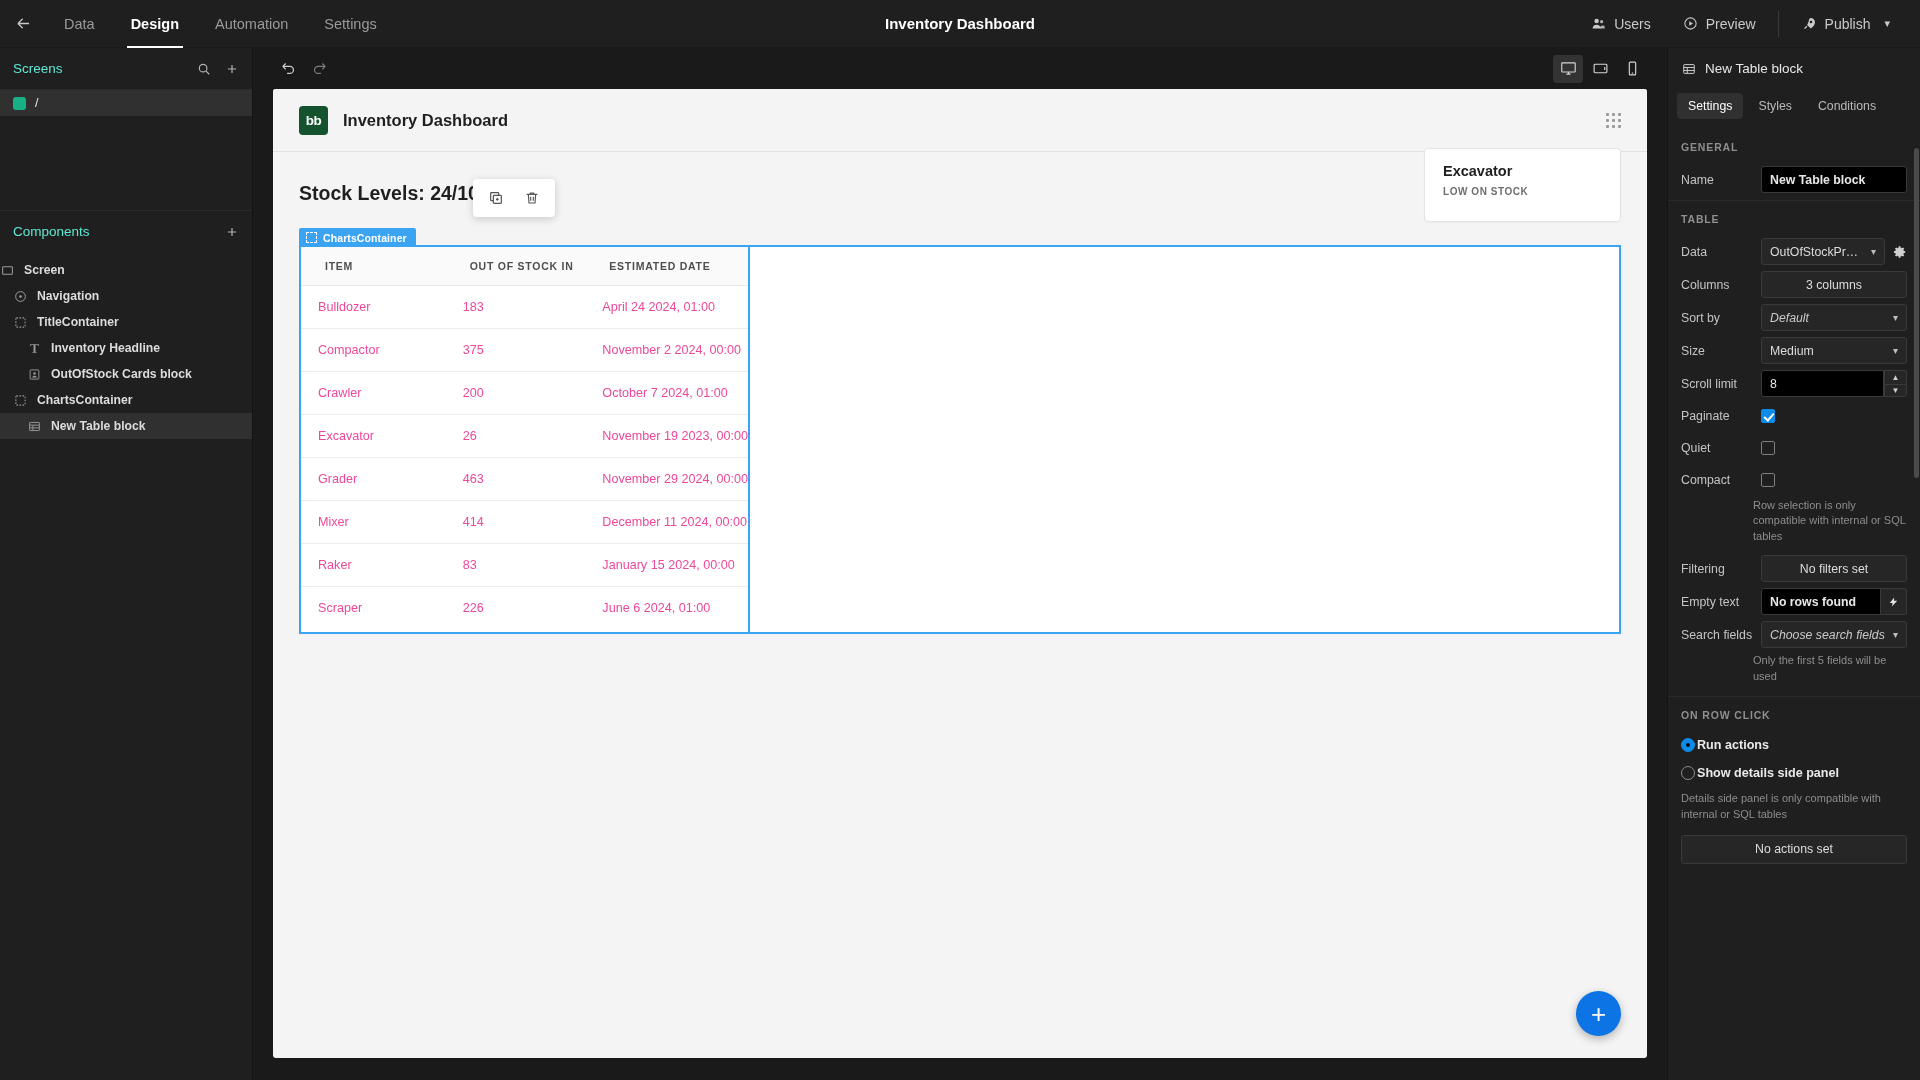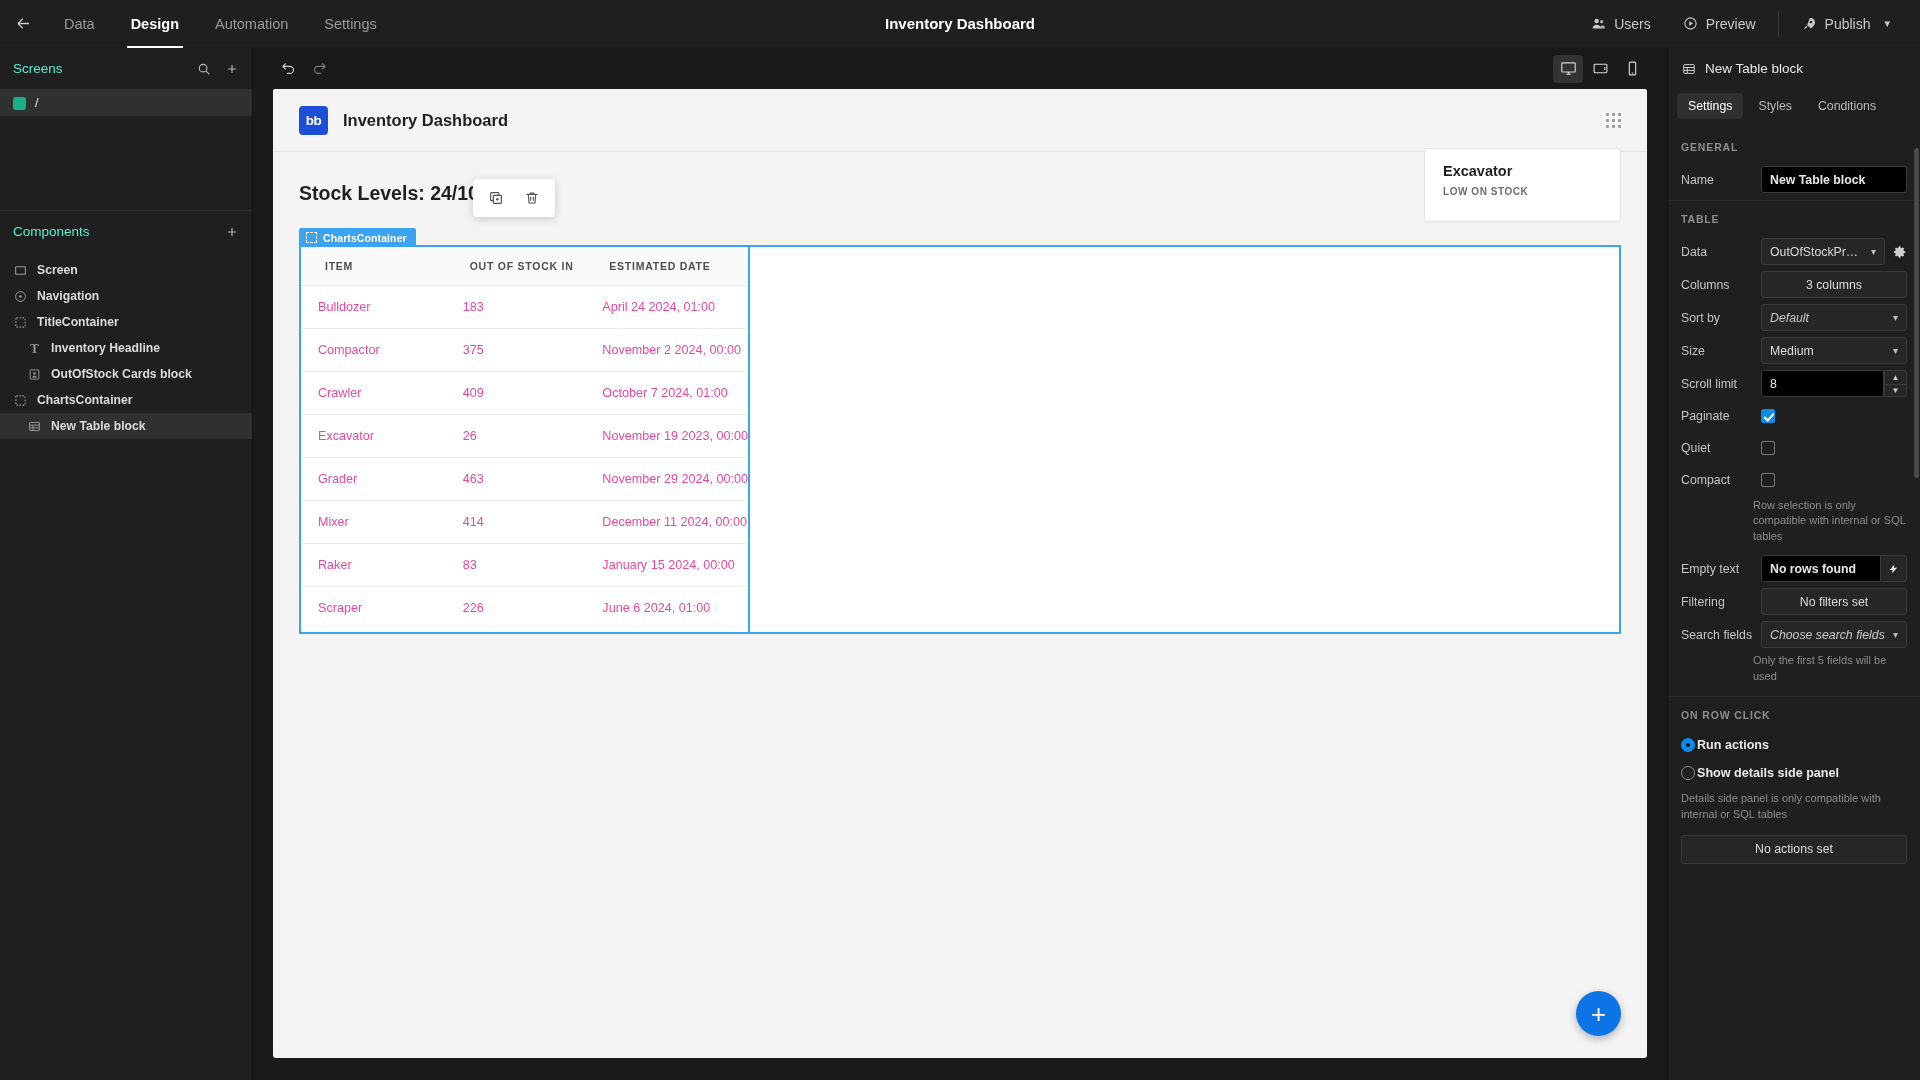--- a/index.html
+++ b/index.html
@@ -91,21 +91,21 @@
   .canvas-wrap { flex: 1; padding: 0 20px 22px 20px; min-height: 0; display: flex; }
   .canvas {
     flex: 1; background: #f4f4f4; border-radius: 3px; overflow: hidden;
     position: relative; display: flex; flex-direction: column;
   }
   .app-header {
     height: 63px; background: #f4f4f4; display: flex; align-items: center;
     padding: 0 26px; border-bottom: 1px solid #e2e2e2; flex: 0 0 63px;
   }
   .logo-sq {
-    width: 29px; height: 29px; background: #1d4ed8; border-radius: 4px; color: #fff;
+    width: 29px; height: 29px; background: #14532d; border-radius: 4px; color: #fff;
     display: flex; align-items: center; justify-content: center;
     font-size: 13.5px; font-weight: bold; letter-spacing: -0.5px;
   }
   .app-header-title { margin-left: 15px; font-size: 16.5px; font-weight: bold; color: #1f1f1f; }
   .grip {
     margin-left: auto; display: grid; grid-template-columns: repeat(3, 3px);
     grid-template-rows: repeat(3, 3px); gap: 3px; cursor: pointer;
   }
   .grip i { background: #9a9a9a; border-radius: 1px; display: block; width: 3px; height: 3px; }
 
@@ -345,21 +345,21 @@
         <span class="sp">
           <span class="icon-btn">
             <svg width="14" height="14" viewBox="0 0 24 24" fill="none" stroke="currentColor" stroke-width="2">
                 <path d="M12 5v14M5 12h14"></path>
               </svg>
           </span>
         </span>
       </div>
 
       <div class="components-list">
-        <div class="comp-row" style="padding-left:13px">
+        <div class="comp-row" style="">
           <span class="comp-ic">
             <svg width="13" height="13" viewBox="0 0 24 24" fill="none" stroke="currentColor" stroke-width="1.9">
                 <rect x="3" y="5" width="18" height="14" rx="1"></rect>
               </svg>
           </span>
           <span>Screen</span>
         </div>
         <div class="comp-row" style="padding-left:13px">
           <span class="comp-ic">
             <svg width="13" height="13" viewBox="0 0 24 24" fill="none" stroke="currentColor" stroke-width="1.8">
@@ -515,21 +515,21 @@
                       <td>183</td>
                       <td>April 24 2024, 01:00</td>
                     </tr>
                     <tr>
                       <td>Compactor</td>
                       <td>375</td>
                       <td>November 2 2024, 00:00</td>
                     </tr>
                     <tr>
                       <td>Crawler</td>
-                      <td>409</td>
+                      <td>200</td>
                       <td>October 7 2024, 01:00</td>
                     </tr>
                     <tr>
                       <td>Excavator</td>
                       <td>26</td>
                       <td>November 19 2023, 00:00</td>
                     </tr>
                     <tr>
                       <td>Grader</td>
                       <td>463</td>
@@ -665,39 +665,39 @@
         <div class="frow">
           <div class="flabel">Compact</div>
           <div class="fctl">
             <span class="cbox"></span>
           </div>
         </div>
 
         <div class="hint">Row selection is only compatible with internal or SQL tables</div>
 
         <div class="frow">
+          <div class="flabel">Filtering</div>
+          <div class="fctl">
+            <div class="btn-flat">No filters set</div>
+          </div>
+        </div>
+
+        <div class="frow">
           <div class="flabel">Empty text</div>
           <div class="fctl" style="gap:0">
             <div class="inp with-bolt bold">No rows found</div>
             <div class="bolt">
               <svg width="11" height="14" viewBox="0 0 24 24" fill="currentColor">
                   <path d="M13.5 2L4 14h6l-1.5 8L20 9.5h-7L13.5 2z"></path>
                 </svg>
             </div>
           </div>
         </div>
 
         <div class="frow">
-          <div class="flabel">Filtering</div>
-          <div class="fctl">
-            <div class="btn-flat">No filters set</div>
-          </div>
-        </div>
-
-        <div class="frow">
           <div class="flabel">Search fields</div>
           <div class="fctl">
             <div class="sel">
               <span class="ph">Choose search fields</span>
               <span class="cv">▾</span>
             </div>
           </div>
         </div>
         <div class="hint">Only the first 5 fields will be used</div>
 

